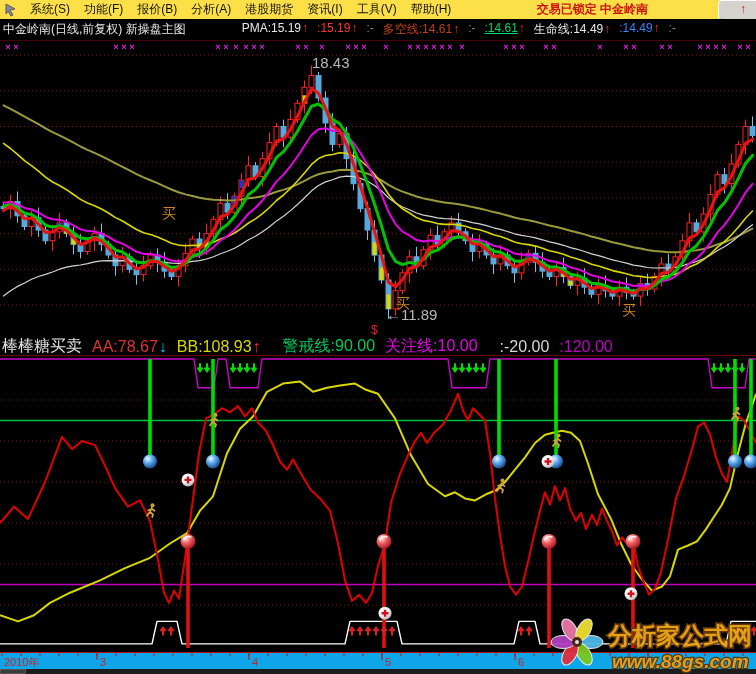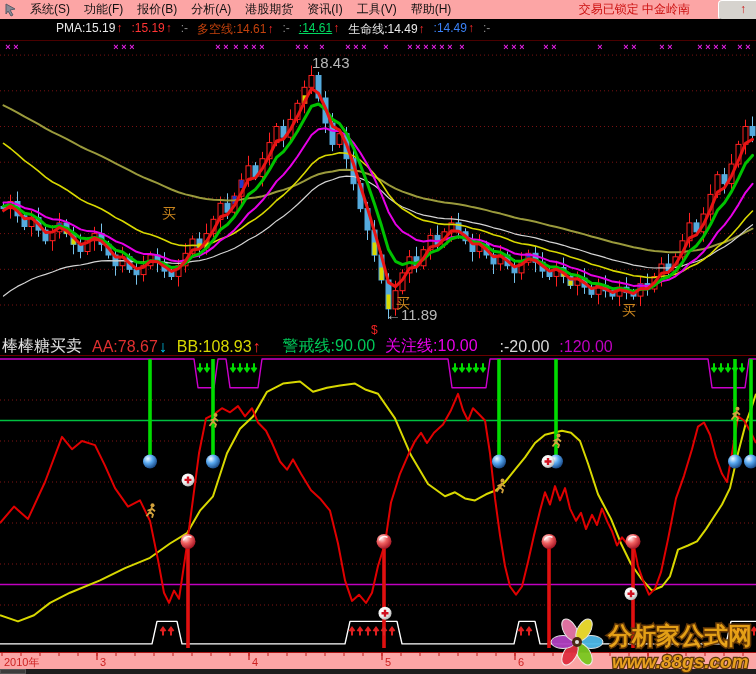--- a/index.html
+++ b/index.html
@@ -1,42 +1,42 @@
 <!DOCTYPE html>
 <html><head>
 <meta charset="utf-8">
 <style>
   html,body{margin:0;padding:0;background:#000;}
   body{width:756px;height:674px;position:relative;overflow:hidden;
        font-family:"Liberation Sans","DejaVu Sans",sans-serif;}
   
-  .menubar{position:absolute;top:0;left:0;width:756px;height:19px;background:#fca5a5;
+  .menubar{position:absolute;top:0;left:0;width:756px;height:19px;background:#fde047;
            border-bottom:1px solid #7a7a7a;display:flex;align-items:center;font-size:12px;color:#111;}
   .app-icon{margin:0 6px 0 4px;}
   .menu-item{padding:0 7px;white-space:nowrap;cursor:default;}
-  .menu-status{margin-left:auto;margin-right:66px;color:#cc1111;font-weight:normal;white-space:nowrap;}
+  .menu-status{margin-left:auto;margin-right:108px;color:#cc1111;font-weight:bold;white-space:nowrap;}
   .corner-btn{position:absolute;right:-12px;top:0;width:48px;height:18px;background:#d6d3ce;
               border:1px solid;border-color:#ffffff #6a6a6a #6a6a6a #ffffff;border-radius:4px;
               color:#cc1111;font-weight:bold;text-align:center;font-size:12px;line-height:17px;}
   
   .titlebar{position:absolute;top:19px;left:0;width:756px;height:21px;background:#000;
             border-bottom:1px solid #4a0000;display:flex;align-items:center;font-size:12px;}
   .chart-name{color:#e8e8e8;margin-left:3px;white-space:nowrap;}
   .title-values{display:flex;gap:9px;margin-left:56px;white-space:nowrap;justify-content:space-between;}
   .tv span{font-weight:normal;}
   .arr{font-weight:bold;margin-left:1px;}
   
   #main-svg{position:absolute;top:40px;left:0;}
   .paneheader{position:absolute;top:338px;left:0;width:756px;height:17px;background:#000;
               border-bottom:1px solid #6a0000;display:flex;align-items:center;font-size:16px;white-space:nowrap;}
   .ph-item{margin-left:10px;}
   .ph-item.gapped{margin-left:22px;}
   #ind-svg{position:absolute;top:355px;left:0;}
   
-  .axisrow{position:absolute;top:652px;left:0;width:756px;height:16px;background:#fca5a5;
+  .axisrow{position:absolute;top:652px;left:0;width:756px;height:16px;background:#0ea5e9;
            border-top:1px solid #aa1414;}
   .strip{position:absolute;top:669px;left:0;width:756px;height:5px;background:#1d1d1d;}
   .strip-box{position:absolute;left:0;top:0;width:26px;height:5px;background:#3c3c3c;border:1px solid #555;box-sizing:border-box;}
   
   .watermark{position:absolute;left:546px;top:610px;width:210px;height:64px;opacity:.95;pointer-events:none;}
 </style>
 </head>
 <body>
 
 <div class="menubar">
@@ -49,20 +49,21 @@
   <span class="menu-item">分析(A)</span>
   <span class="menu-item">港股期货</span>
   <span class="menu-item">资讯(I)</span>
   <span class="menu-item">工具(V)</span>
   <span class="menu-item">帮助(H)</span>
   <span class="menu-status">交易已锁定 中金岭南</span>
   <div class="corner-btn">↑</div>
 </div>
 
 <div class="titlebar">
+  <span class="chart-name">中金岭南(日线,前复权) 新操盘主图</span>
   <span class="title-values">
     <span class="tv"><span style="color: rgb(232, 232, 232);">PMA:15.19</span><span class="arr" style="color: rgb(255, 42, 42);">↑</span></span>
     <span class="tv"><span style="color: rgb(255, 52, 52);">:15.19</span><span class="arr" style="color: rgb(255, 42, 42);">↑</span></span>
     <span class="tv"><span style="color: rgb(138, 138, 138);">:-</span></span>
     <span class="tv"><span style="color: #c2410c;">多空线:14.61</span><span class="arr" style="color: rgb(255, 42, 42);">↑</span></span>
     <span class="tv"><span style="color: rgb(138, 138, 138);">:-</span></span>
     <span class="tv"><span style="color: rgb(0, 216, 96); text-decoration: underline;">:14.61</span><span class="arr" style="color: rgb(255, 42, 42);">↑</span></span>
     <span class="tv"><span style="color: rgb(232, 232, 232);">生命线:14.49</span><span class="arr" style="color: rgb(255, 42, 42);">↑</span></span>
     <span class="tv"><span style="color: #3b82f6;">:14.49</span><span class="arr" style="color: rgb(255, 42, 42);">↑</span></span>
     <span class="tv"><span style="color: rgb(138, 138, 138);">:-</span></span>

